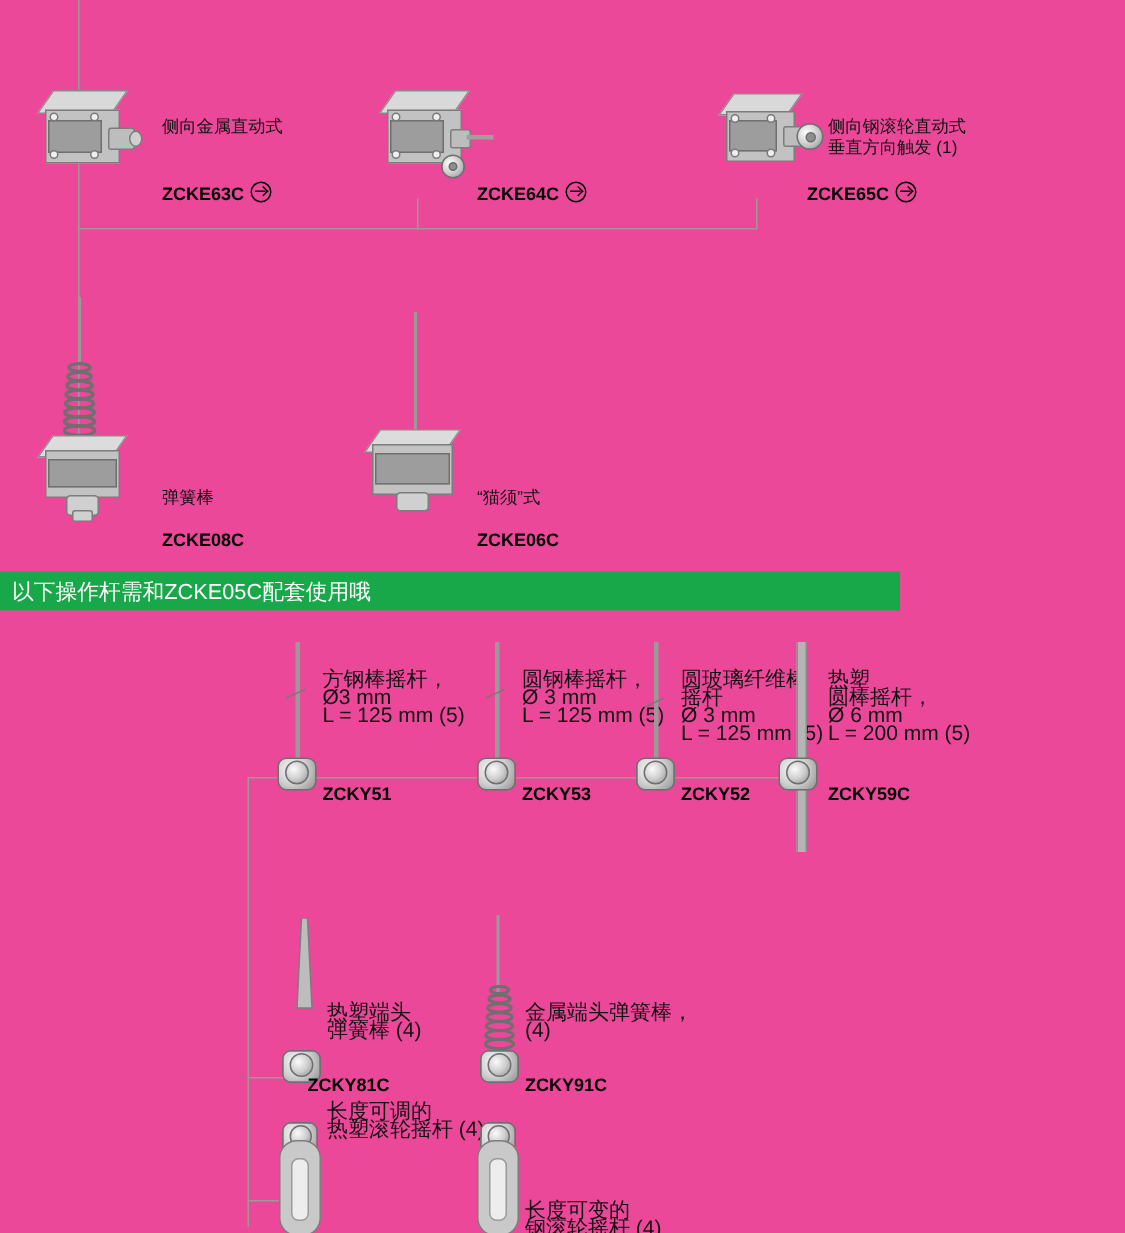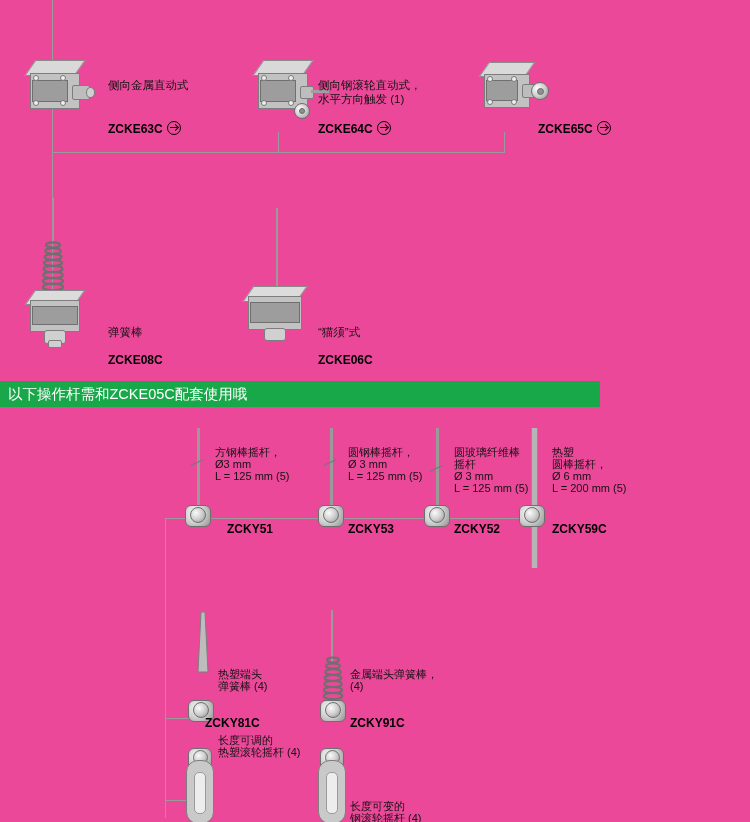--- a/index.html
+++ b/index.html
@@ -34,21 +34,21 @@
   }
   .code {
     position: absolute;
     font-size: 12px;
     font-weight: bold;
     color: #000;
     white-space: nowrap;
   }
   .small {
     position: absolute;
-    font-size: 11px;
+    font-size: 14px;
     line-height: 12px;
     color: #111;
     white-space: pre-line;
   }
   .arrow-circle {
     display: inline-block;
     width: 12px;
     height: 12px;
     border: 1px solid #000;
     border-radius: 50%;
@@ -208,36 +208,36 @@
     <div class="box-dark" style="left:260px; top:80px; width:34px; height:20px;"></div>
     <div class="screw" style="left:261px; top:75px;"></div>
     <div class="screw" style="left:288px; top:75px;"></div>
     <div class="screw" style="left:261px; top:100px;"></div>
     <div class="screw" style="left:288px; top:100px;"></div>
     <div class="plunger" style="left:300px; top:86px; width:12px; height:11px;"></div>
     <div class="rod-thin" style="left:311px; top:90px; width:18px; height:3px; background:#a0a0a0;"></div>
     <div class="wheel" style="left:294px; top:103px; width:14px; height:14px;"></div>
     <div class="wheel-hub" style="left:299px; top:108px; width:4px; height:4px;"></div>
   </div>
-  <div class="label" style="left:318px; top:78px;">侧向钢滚轮直动式，
-水平方向触发 (1)</div>
   <div class="code" style="left:318px; top:121px;"><span>ZCKE64C</span><span class="arrow-circle"></span></div>
 
   <div class="dev">
     <div class="box-top" style="left:484px; top:62px; width:44px; height:13px; transform:skewX(-35deg);"></div>
     <div class="box-face" style="left:484px; top:74px; width:44px; height:32px;"></div>
     <div class="box-dark" style="left:486px; top:80px; width:30px; height:19px;"></div>
     <div class="screw" style="left:487px; top:76px;"></div>
     <div class="screw" style="left:511px; top:76px;"></div>
     <div class="screw" style="left:487px; top:99px;"></div>
     <div class="screw" style="left:511px; top:99px;"></div>
     <div class="plunger" style="left:522px; top:84px; width:12px; height:12px;"></div>
     <div class="wheel" style="left:531px; top:82px; width:16px; height:16px;"></div>
     <div class="wheel-hub" style="left:537px; top:88px; width:5px; height:5px;"></div>
   </div>
+  <div class="label" style="left:552px; top:78px;">侧向钢滚轮直动式
+垂直方向触发 (1)</div>
   <div class="code" style="left:538px; top:121px;"><span>ZCKE65C</span><span class="arrow-circle"></span></div>
 
   <div class="dev">
     <div class="rod-thin" style="left:52px; top:198px; width:2px; height:45px; background:#9a9a9a;"></div>
     <div class="spring" style="left:42px; top:240px; width:22px; height:52px;">
       <svg width="22" height="52" viewBox="0 0 22 52">
         <g stroke="#6f6f6f" stroke-width="2.2" fill="none">
           <ellipse cx="11" cy="5" rx="7" ry="2.6"></ellipse>
           <ellipse cx="11" cy="11" rx="7.8" ry="2.8"></ellipse>
           <ellipse cx="11" cy="17" rx="8.4" ry="2.9"></ellipse>
@@ -273,21 +273,21 @@
 
   <div class="dev">
     <div class="rod-thin" style="left:197px; top:428px; width:3px; height:86px; background:#9a9a9a;"></div>
     <div class="pivot" style="left:185px; top:505px; width:24px; height:20px; border-radius:6px;"></div>
     <div class="pivot" style="left:190px; top:507px; width:14px; height:14px;"></div>
     <div class="line hline" style="left:190px; top:462px; width:14px; background:#777; transform:rotate(-25deg);"></div>
   </div>
   <div class="small" style="left:215px; top:446px;">方钢棒摇杆，
 Ø3 mm
 L = 125 mm (5)</div>
-  <div class="code" style="left:227px; top:522px;">ZCKY51</div>
+  <div class="code" style="left:215px; top:522px;">ZCKY51</div>
 
   <div class="dev">
     <div class="rod-thin" style="left:330px; top:428px; width:3px; height:86px; background:#9a9a9a;"></div>
     <div class="pivot" style="left:318px; top:505px; width:24px; height:20px; border-radius:6px;"></div>
     <div class="pivot" style="left:323px; top:507px; width:14px; height:14px;"></div>
     <div class="line hline" style="left:323px; top:462px; width:14px; background:#777; transform:rotate(-25deg);"></div>
   </div>
   <div class="small" style="left:348px; top:446px;">圆钢棒摇杆，
 Ø 3 mm
 L = 125 mm (5)</div>

